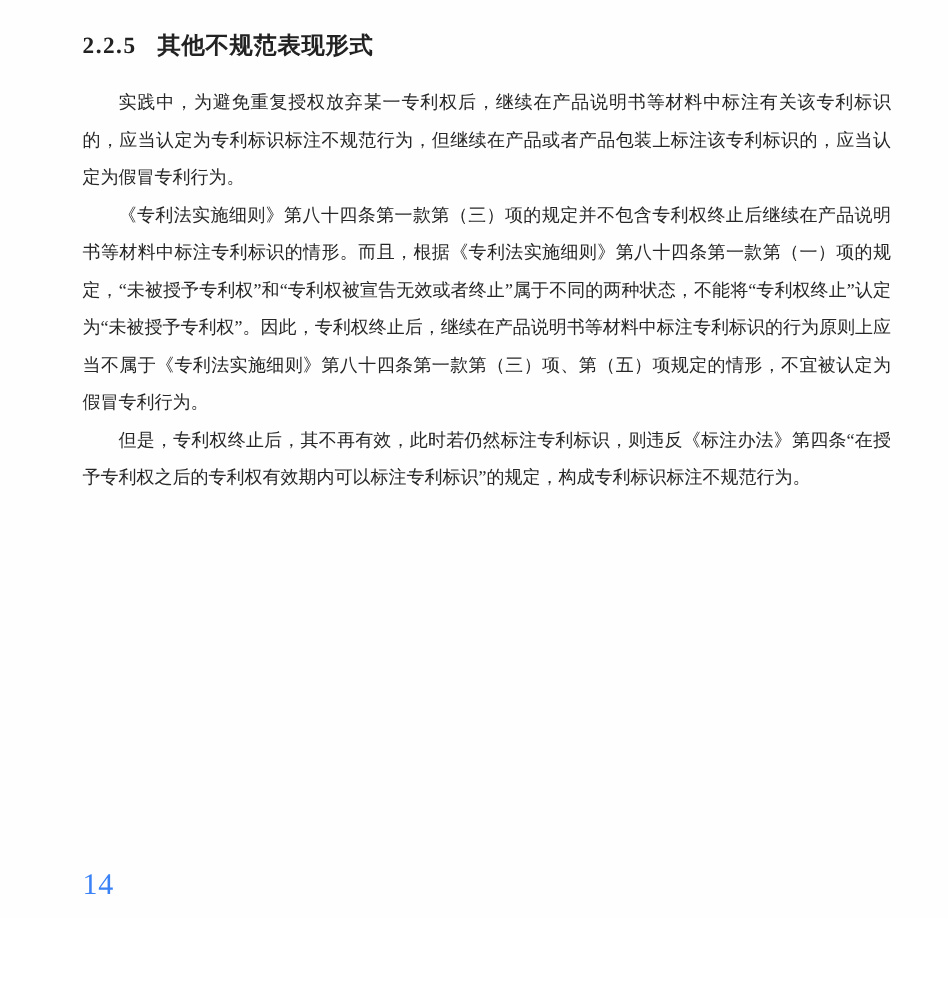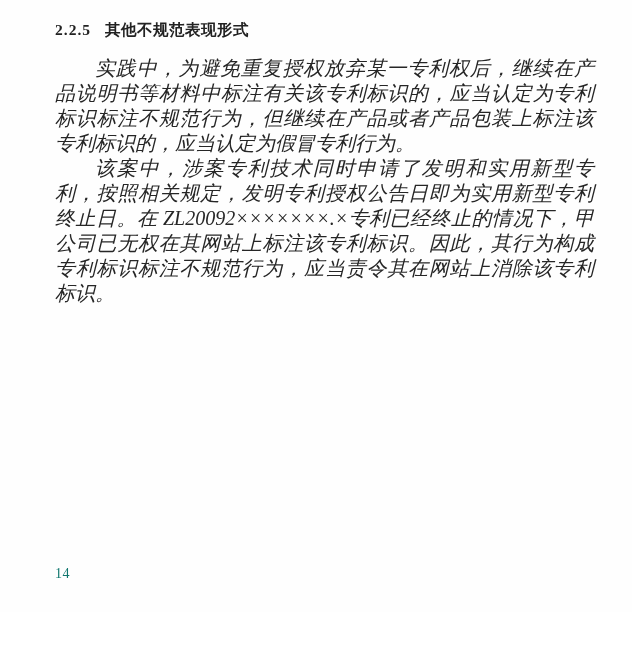--- a/index.html
+++ b/index.html
@@ -23,61 +23,61 @@
     font-weight: bold;
     letter-spacing: 0.5px;
     margin-bottom: 15px;
     color: #222;
   }
   .section-heading .sec-num {
     margin-right: 14px;
     letter-spacing: 1px;
   }
   .body-text {
-    font-size: 20px;
+    font-size: 12px;
     line-height: 25px;
     text-align: justify;
     text-justify: inter-character;
-    font-style: italic;
   }
   .para {
     text-indent: 2em;
     margin: 0;
   }
   .bold-line {
     font-weight: bold;
     text-indent: 2em;
     color: #222;
   }
   .page-number {
     position: absolute;
     left: 55px;
-    bottom: 30px;
-    font-size: 14px;
-    color: #0f766e;
+    bottom: 10px;
+    font-size: 20px;
+    color: #3b82f6;
     letter-spacing: 0.5px;
   }
 </style>
 </head>
 <body>
 
 <div class="page">
 
   <div class="section-heading">
     <span class="sec-num">2.2.5</span><span>其他不规范表现形式</span>
   </div>
 
   <div class="body-text">
 
     <p class="para">实践中，为避免重复授权放弃某一专利权后，继续在产品说明书等材料中标注有关该专利标识的，应当认定为专利标识标注不规范行为，但继续在产品或者产品包装上标注该专利标识的，应当认定为假冒专利行为。</p>
 
 
 
 
+    <p class="para">《专利法实施细则》第八十四条第一款第（三）项的规定并不包含专利权终止后继续在产品说明书等材料中标注专利标识的情形。而且，根据《专利法实施细则》第八十四条第一款第（一）项的规定，“未被授予专利权”和“专利权被宣告无效或者终止”属于不同的两种状态，不能将“专利权终止”认定为“未被授予专利权”。因此，专利权终止后，继续在产品说明书等材料中标注专利标识的行为原则上应当不属于《专利法实施细则》第八十四条第一款第（三）项、第（五）项规定的情形，不宜被认定为假冒专利行为。</p>
 
+    <p class="para">但是，专利权终止后，其不再有效，此时若仍然标注专利标识，则违反《标注办法》第四条“在授予专利权之后的专利权有效期内可以标注专利标识”的规定，构成专利标识标注不规范行为。</p>
 
-    <p class="para">该案中，涉案专利技术同时申请了发明和实用新型专利，按照相关规定，发明专利授权公告日即为实用新型专利终止日。在 ZL20092×××××××.×专利已经终止的情况下，甲公司已无权在其网站上标注该专利标识。因此，其行为构成专利标识标注不规范行为，应当责令其在网站上消除该专利标识。</p>
 
   </div>
 
   <div class="page-number">14</div>
 
 </div>
 
 </body></html>

